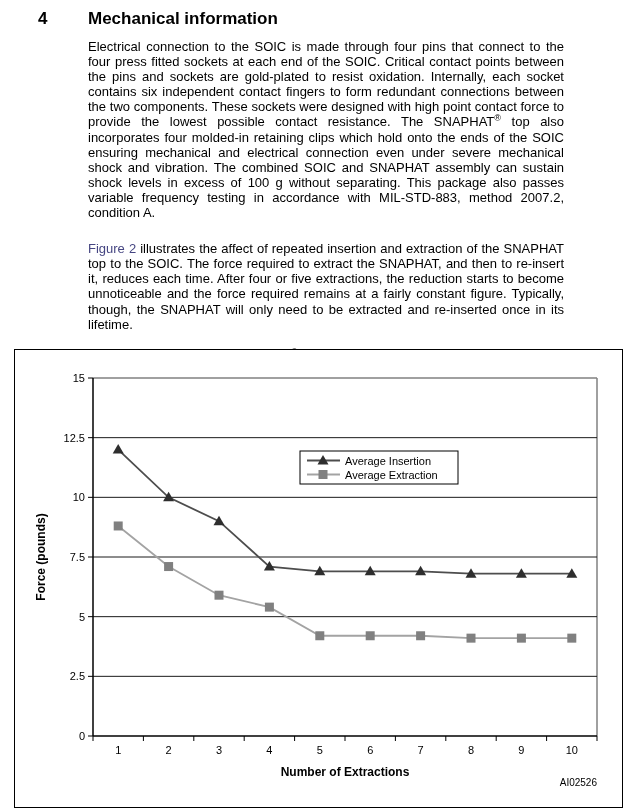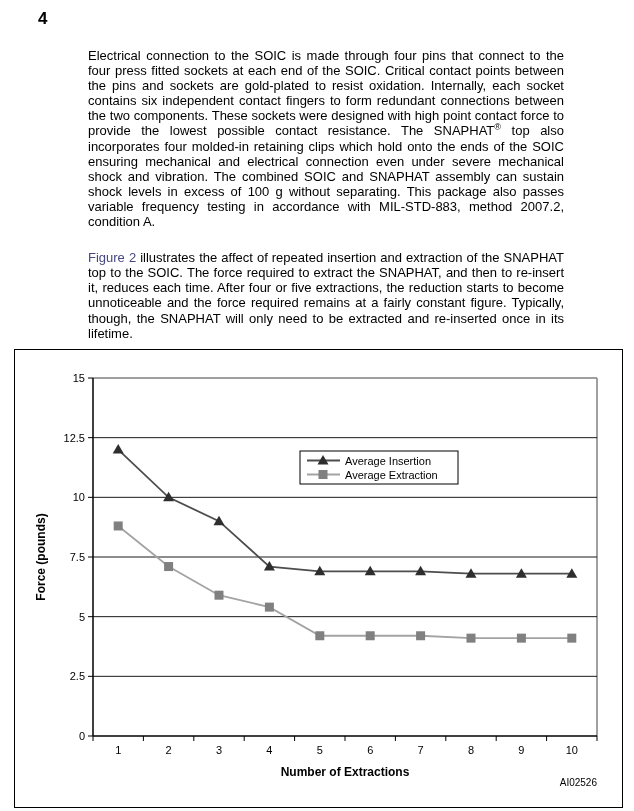--- a/index.html
+++ b/index.html
@@ -20,21 +20,21 @@
   }
   .heading .num { width: 50px; }
 
   .bodytext {
     margin: 0 0 0 88px;
     width: 476px;
     font-size: 13px;
     line-height: 15.1px;
     text-align: justify;
   }
-  .p1 { margin-top: 18px; }
+  .p1 { margin-top: 9px; }
   .p2 { margin-top: 21px; }
 
   .sup { font-size: 0.7em; vertical-align: super; line-height: 0; }
   .figlink { color: #464682; }
 
   .fig-caption {
     margin: 15px 0 0 13px;
     width: 610px;
     text-align: center;
     font-weight: bold;
@@ -53,20 +53,21 @@
 
   svg text { font-family: "Liberation Sans", sans-serif; fill: #000; }
 </style>
 </head>
 <body>
 
 <div class="page">
 
   <div class="heading">
     <span class="num">4</span>
+    <span>Mechanical information</span>
   </div>
 
   <p class="bodytext p1"><span>Electrical connection to the SOIC is made through four pins that connect to the four press fitted sockets at each end of the SOIC. Critical contact points between the pins and sockets are gold-plated to resist oxidation. Internally, each socket contains six independent contact fingers to form redundant connections between the two components. These sockets were designed with high point contact force to provide the lowest possible contact resistance. The SNAPHAT</span><span class="sup">®</span><span> top also incorporates four molded-in retaining clips which hold onto the ends of the SOIC ensuring mechanical and electrical connection even under severe mechanical shock and vibration. The combined SOIC and SNAPHAT assembly can sustain shock levels in excess of 100 g without separating. This package also passes variable frequency testing in accordance with MIL-STD-883, method 2007.2, condition A.</span></p>
   <p class="bodytext p2"><span class="figlink">Figure 2</span><span> illustrates the affect of repeated insertion and extraction of the SNAPHAT top to the SOIC. The force required to extract the SNAPHAT, and then to re-insert it, reduces each time. After four or five extractions, the reduction starts to become unnoticeable and the force required remains at a fairly constant figure. Typically, though, the SNAPHAT will only need to be extracted and re-inserted once in its lifetime.</span></p>
 
   <div class="fig-caption"><span>Figure 2. SNAPHAT</span><span class="sup">®</span><span> insertion/extraction forces</span></div>
 
   <div class="figure-box">
     <svg id="chart-svg" width="607" height="457" viewBox="0 0 607 457">
         <line x1="78" y1="28" x2="582" y2="28" stroke="#808080" stroke-width="1.5"></line>

